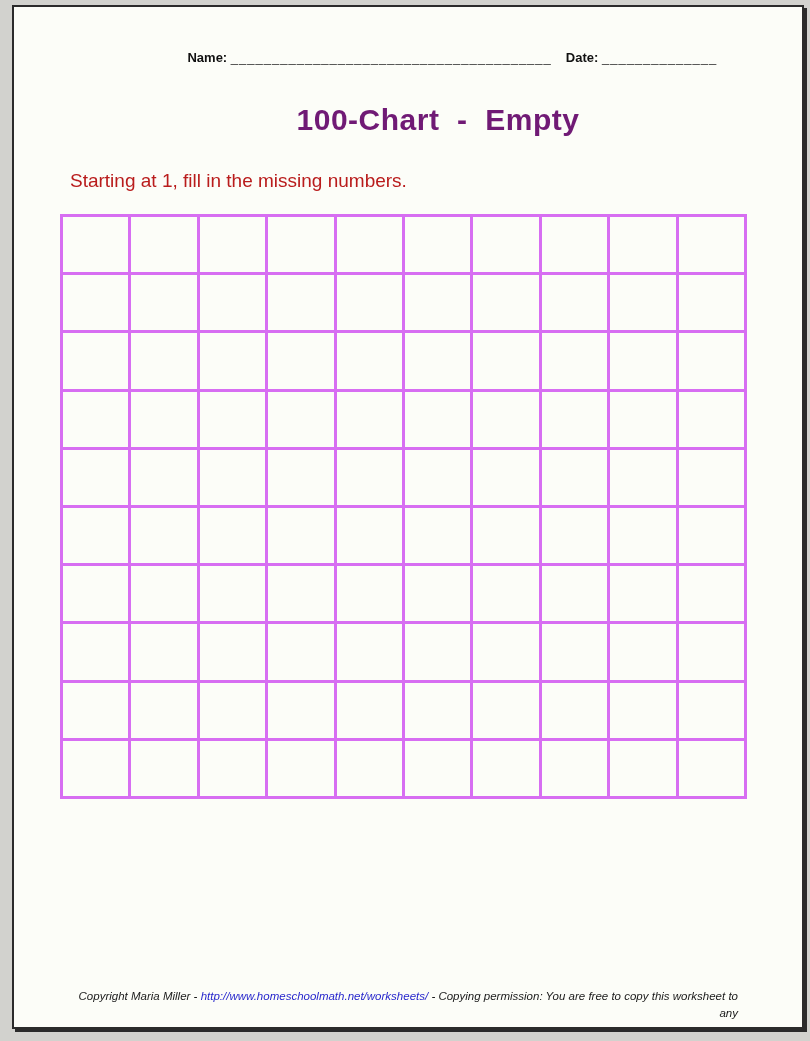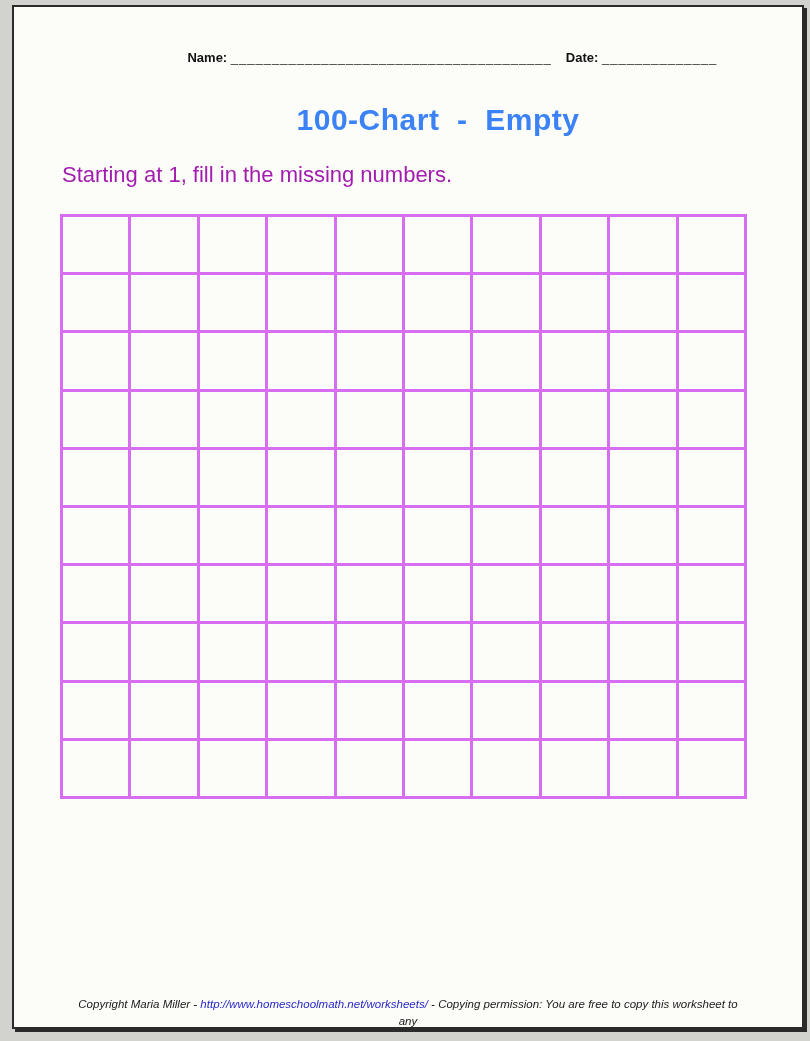--- a/index.html
+++ b/index.html
@@ -54,23 +54,23 @@
     font-weight: bold;
     color: #1a1a82;
     white-space: pre;
     letter-spacing: 0.5px;
   }
   
   .instruction {
     position: absolute;
     left: 48px;
     top: 155px;
-    margin: 0;
-    font-size: 22px;
-    color: #a21caf;
+    margin: 8px;
+    font-size: 19px;
+    color: #b91c1c;
   }
   
   .hundred-grid {
     position: absolute;
     left: 46px;
     top: 207px;
     width: 687px;
     height: 585px;
     box-sizing: border-box;
     display: grid;
@@ -82,44 +82,44 @@
   }
   .hundred-grid .cell {
     background: #fcfdf8;
   }
   
   .footer {
     position: absolute;
     left: 0;
     right: 0;
     top: 981px;
-    margin: 8px auto;
+    margin: 0 auto;
     width: 660px;
-    text-align: center;
+    text-align: right;
     font-style: italic;
     font-size: 11.5px;
     line-height: 17px;
     color: #1a1a1a;
   }
   .footer a {
     color: #2727cc;
     text-decoration: none;
     font-style: italic;
   }
 </style>
 </head>
 <body>
 
 <div class="paper">
 
   <div class="header-row">
     <span class="field-label">Name:</span><span> </span><span class="fill-line">_______________________________________</span><span class="field-label date-label">Date:</span><span> </span><span class="fill-line">______________</span>
   </div>
 
-  <h1 class="title" style="color: #3b82f6;">100-Chart  -  Empty</h1>
+  <h1 class="title" style="color: #701a75;">100-Chart  -  Empty</h1>
 
   <p class="instruction">Starting at 1, fill in the missing numbers.</p>
 
   <div class="hundred-grid" style="grid-template-columns: repeat(10, 1fr); background: rgb(215, 110, 242);">
       <div class="cell" style="background: rgb(252, 253, 248);"></div>
       <div class="cell" style="background: rgb(252, 253, 248);"></div>
       <div class="cell" style="background: rgb(252, 253, 248);"></div>
       <div class="cell" style="background: rgb(252, 253, 248);"></div>
       <div class="cell" style="background: rgb(252, 253, 248);"></div>
       <div class="cell" style="background: rgb(252, 253, 248);"></div>

